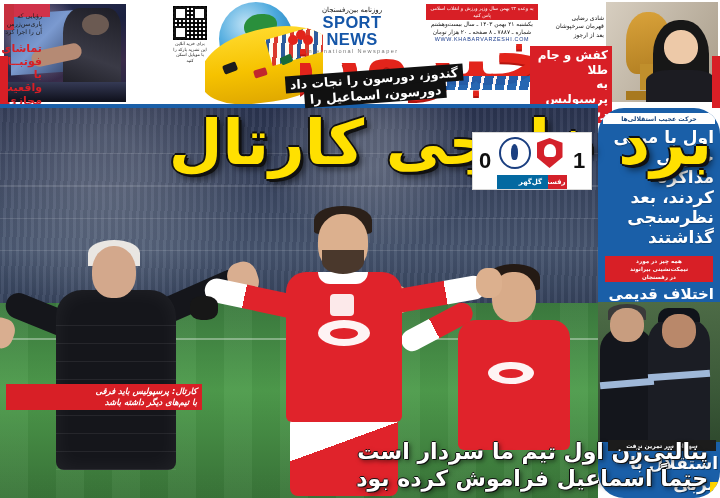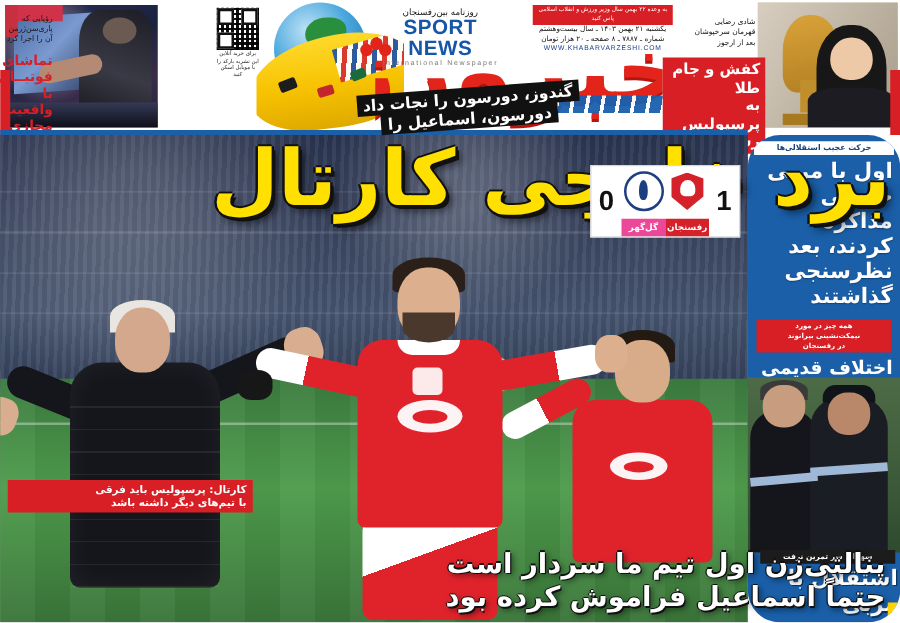--- a/index.html
+++ b/index.html
@@ -182,33 +182,33 @@
 
   
   .scorebox{position:absolute;left:472px;top:132px;width:118px;height:56px;z-index:9;
     background:#fff;border:1px solid #d8d8d8;display:flex;align-items:stretch;}
   .sb-num{width:24px;display:flex;align-items:center;justify-content:center;
     font-size:22px;font-weight:bold;color:#111;font-family:"Liberation Sans",sans-serif;}
   .sb-team{flex:1;position:relative;}
   .sb-logo{position:absolute;left:0;top:2px;width:100%;height:36px;display:flex;align-items:center;justify-content:center;}
   .sb-label{position:absolute;left:0;bottom:0;width:100%;height:14px;line-height:14px;text-align:center;
     font-size:7px;font-weight:bold;color:#fff;}
-  .sb-l-blue{background:#ec4899;}
+  .sb-l-blue{background:#0369a1;padding-left:16px;}
   .sb-l-red{background:#d4212a;}
   .crest-blue{width:28px;height:28px;border-radius:50%;border:2.5px solid #1b3f80;background:#fff;position:relative;}
   .crest-blue:after{content:"";position:absolute;left:50%;top:5px;width:7px;height:16px;margin-left:-3.5px;
     background:#1b3f80;border-radius:50% 50% 40% 40%;}
   .crest-red{width:26px;height:30px;background:#d4212a;position:relative;
     clip-path:polygon(50% 0,100% 16%,100% 64%,50% 100%,0 64%,0 16%);}
   .crest-red:after{content:"";position:absolute;left:50%;top:6px;width:12px;height:13px;margin-left:-6px;
     background:#fff;border-radius:50% 50% 30% 30%;}
 
   
   .cap-red{position:absolute;left:6px;top:384px;width:186px;z-index:9;background:#d81f26;color:#fff;
-    text-align:right;font-size:8.4px;line-height:11px;font-weight:bold;padding:2px 5px;}
+    text-align:right;font-size:8.4px;line-height:11px;font-weight:bold;padding:2px 5px;font-style:italic;}
 
   
   .bottomhead{position:absolute;right:12px;bottom:6px;width:540px;z-index:9;text-align:right;
     color:#fff;font-weight:bold;font-size:22px;line-height:27px;white-space:nowrap;
     text-shadow:1px 1px 0 #111, -1px 0 0 #111, 0 -1px 0 #111, 2px 2px 5px rgba(0,0,0,.6);margin-top:46px;}
 
   
   .side{position:absolute;right:0;top:108px;width:122px;height:390px;background:#1a5fa8;overflow:hidden;border-radius:26px;}
   .side-kicker{margin:5px 5px 0 5px;background:#fff;color:#14437d;font-size:6.2px;line-height:9px;
     font-weight:bold;text-align:center;padding:1px 2px;}

